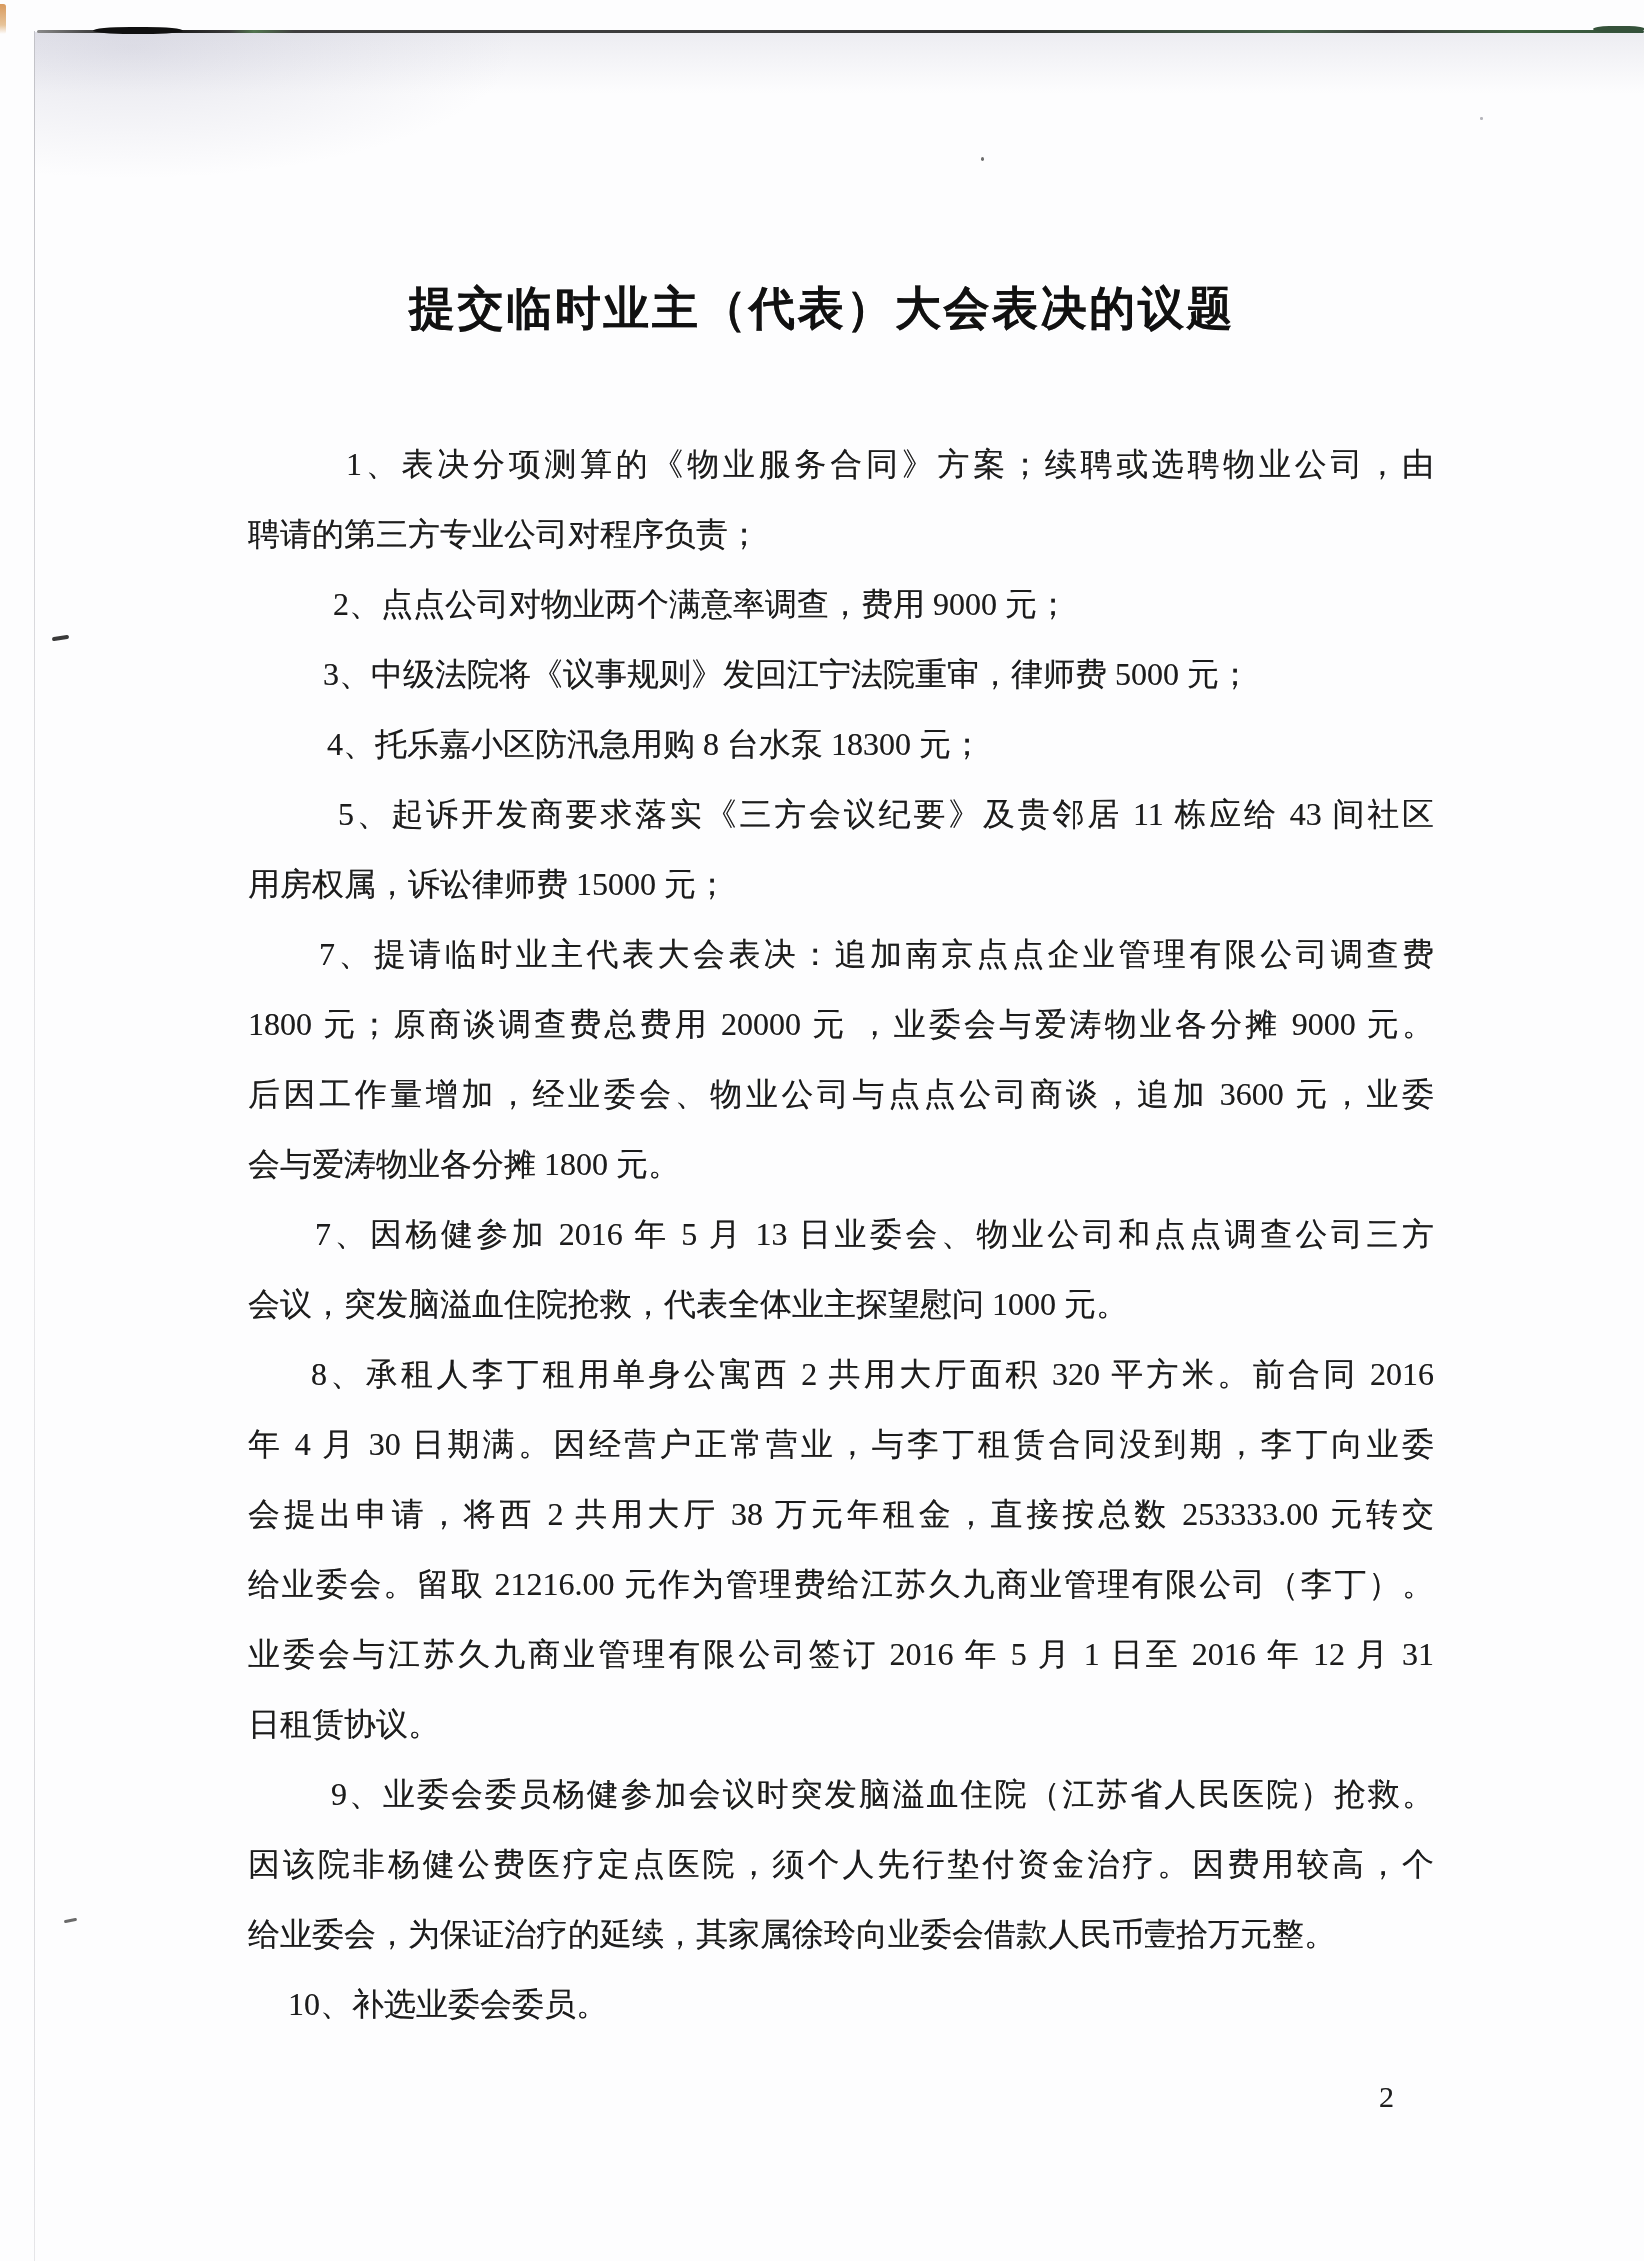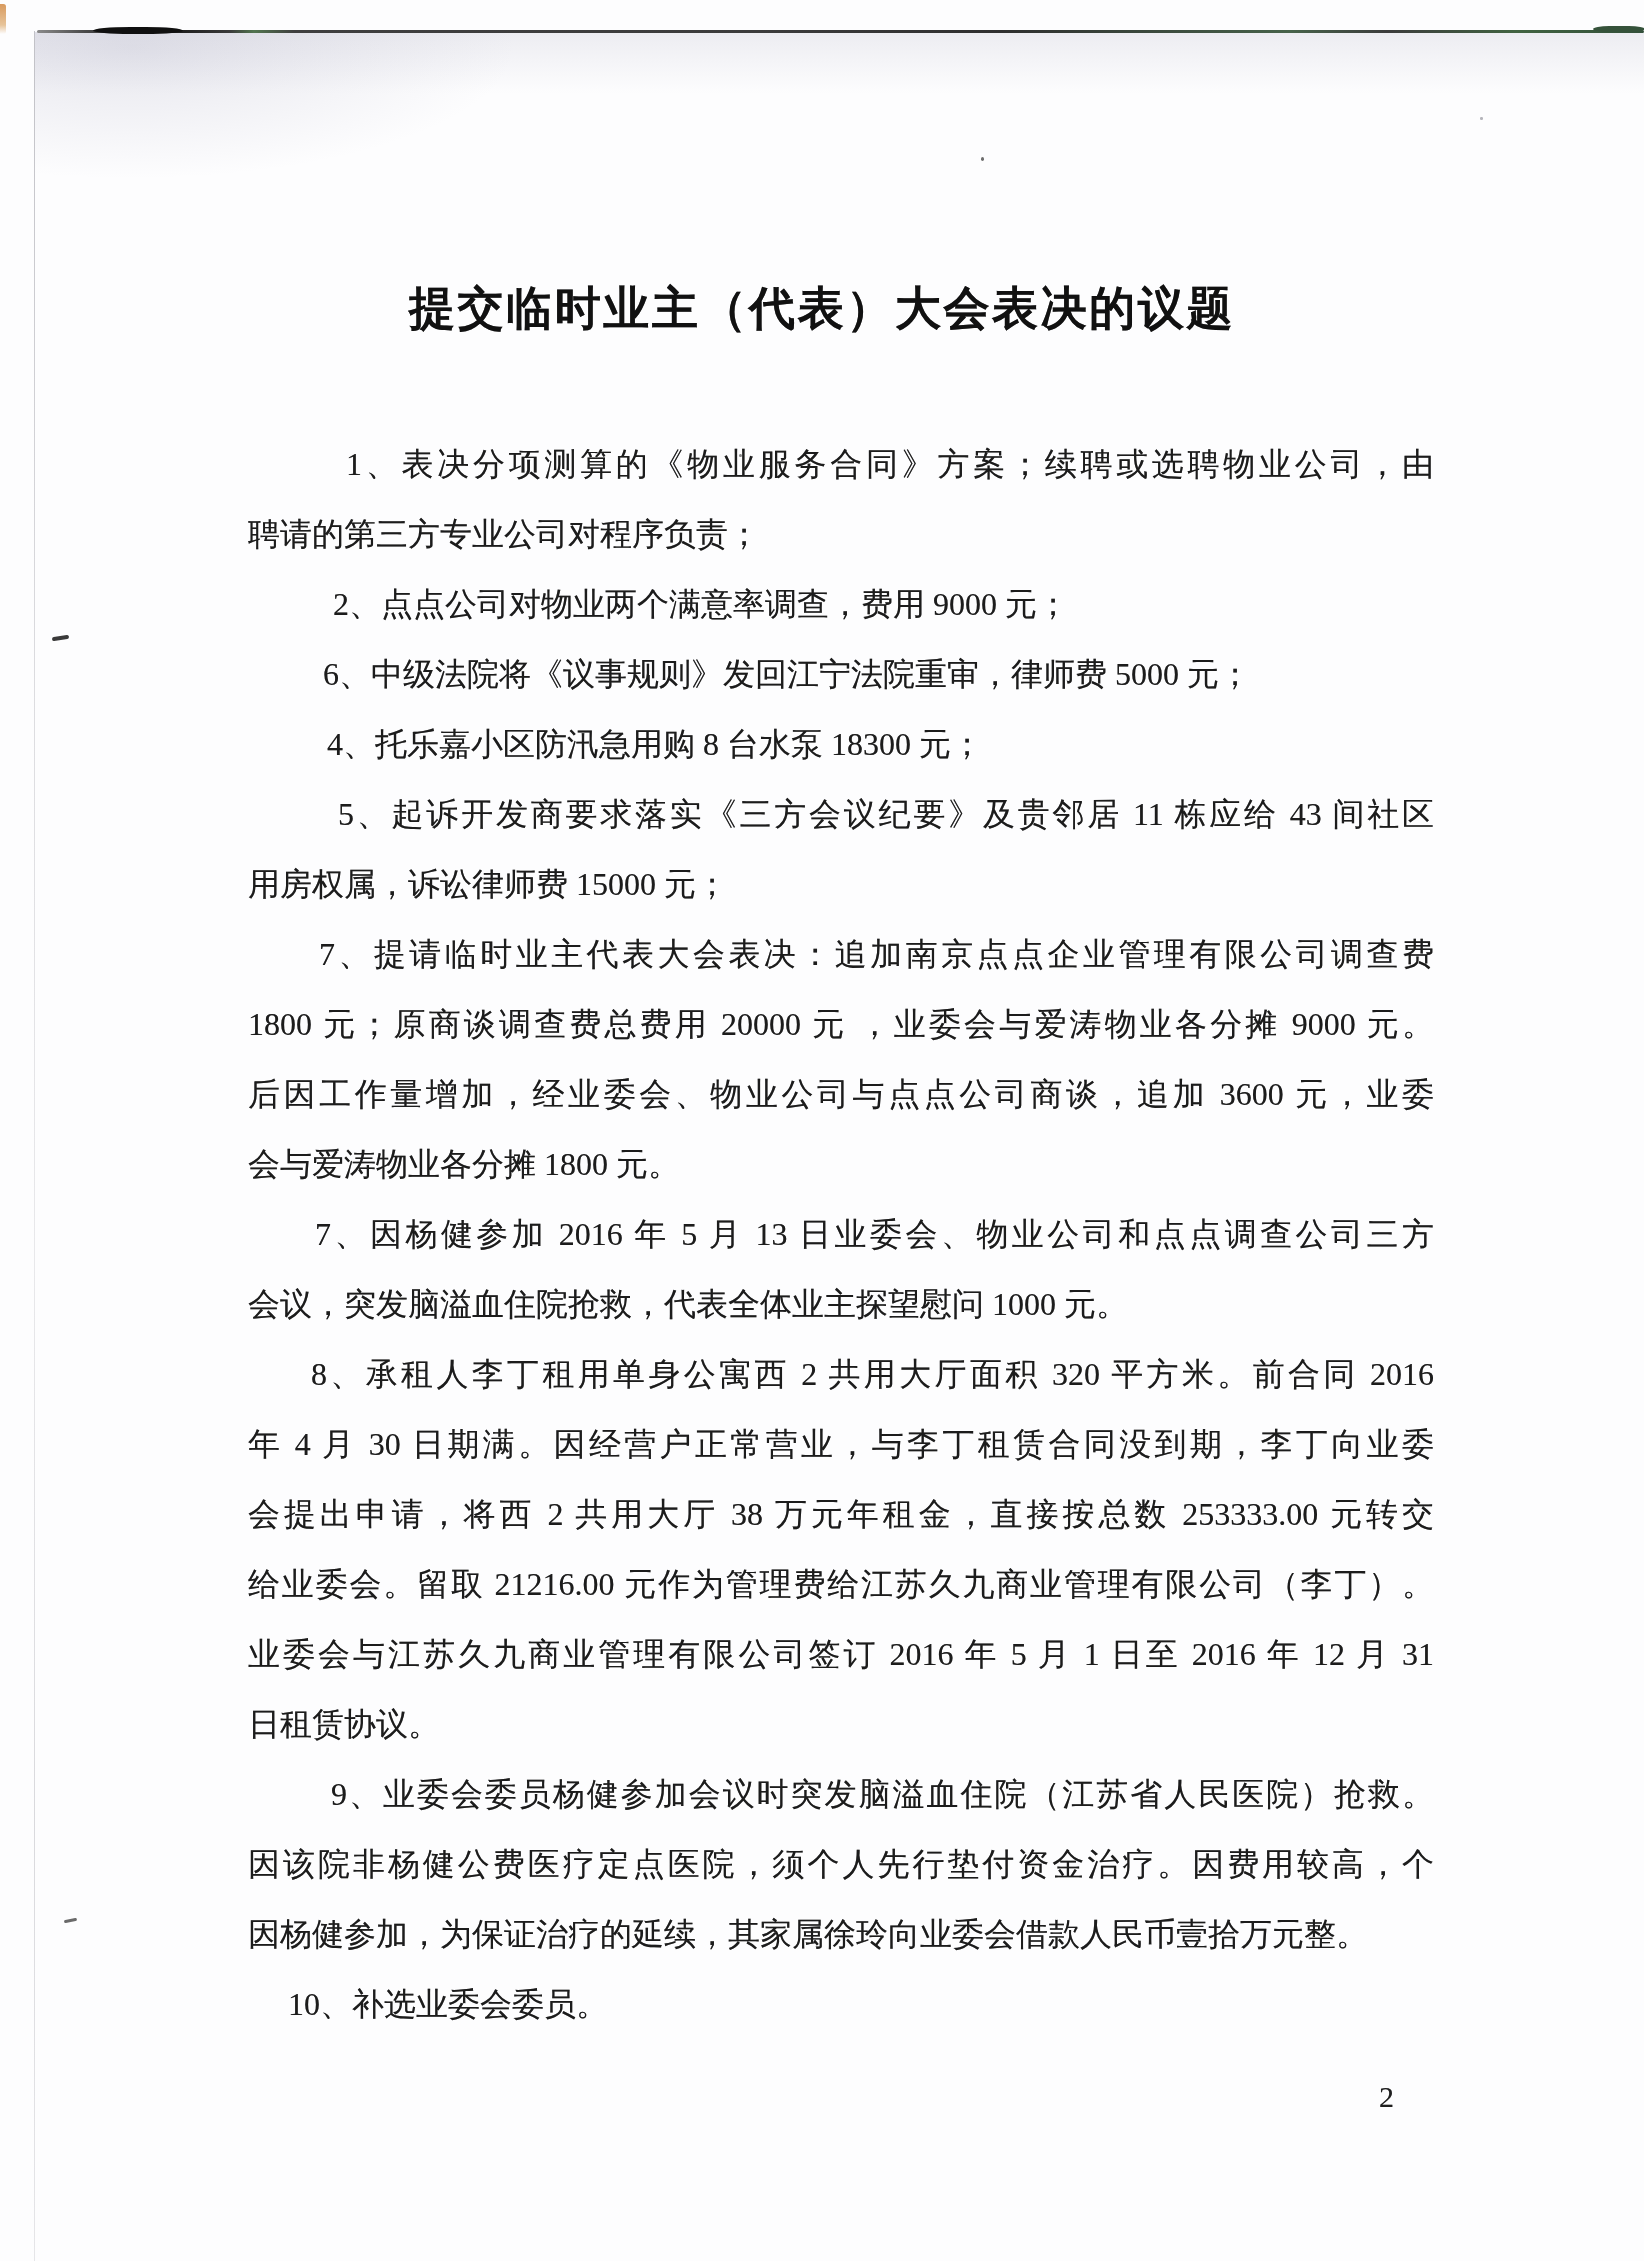--- a/index.html
+++ b/index.html
@@ -127,21 +127,21 @@
 
   <div class="doc-body">
       <div class="para">
         <div class="ln first fill">1、表决分项测算的《物业服务合同》方案；续聘或选聘物业公司，由</div>
         <div class="ln">聘请的第三方专业公司对程序负责；</div>
       </div>
       <div class="para">
         <div class="ln first">2、点点公司对物业两个满意率调查，费用 9000 元；</div>
       </div>
       <div class="para">
-        <div class="ln first">6、中级法院将《议事规则》发回江宁法院重审，律师费 5000 元；</div>
+        <div class="ln first">3、中级法院将《议事规则》发回江宁法院重审，律师费 5000 元；</div>
       </div>
       <div class="para">
         <div class="ln first">4、托乐嘉小区防汛急用购 8 台水泵 18300 元；</div>
       </div>
       <div class="para">
         <div class="ln first fill">5、起诉开发商要求落实《三方会议纪要》及贵邻居 11 栋应给 43 间社区</div>
         <div class="ln">用房权属，诉讼律师费 15000 元；</div>
       </div>
       <div class="para">
         <div class="ln first fill">7、提请临时业主代表大会表决：追加南京点点企业管理有限公司调查费</div>
@@ -157,21 +157,21 @@
         <div class="ln first fill">8、承租人李丁租用单身公寓西 2 共用大厅面积 320 平方米。前合同 2016</div>
         <div class="ln fill">年 4 月 30 日期满。因经营户正常营业，与李丁租赁合同没到期，李丁向业委</div>
         <div class="ln fill">会提出申请，将西 2 共用大厅 38 万元年租金，直接按总数 253333.00 元转交</div>
         <div class="ln fill">给业委会。留取 21216.00 元作为管理费给江苏久九商业管理有限公司（李丁）。</div>
         <div class="ln fill">业委会与江苏久九商业管理有限公司签订 2016 年 5 月 1 日至 2016 年 12 月 31</div>
         <div class="ln">日租赁协议。</div>
       </div>
       <div class="para">
         <div class="ln first fill">9、业委会委员杨健参加会议时突发脑溢血住院（江苏省人民医院）抢救。</div>
         <div class="ln fill">因该院非杨健公费医疗定点医院，须个人先行垫付资金治疗。因费用较高，个</div>
-        <div class="ln">因杨健参加，为保证治疗的延续，其家属徐玲向业委会借款人民币壹拾万元整。</div>
+        <div class="ln">给业委会，为保证治疗的延续，其家属徐玲向业委会借款人民币壹拾万元整。</div>
       </div>
       <div class="para">
         <div class="ln first">10、补选业委会委员。</div>
       </div>
     </div>
 
   <div class="page-num">2</div>
 </div>
 
 

